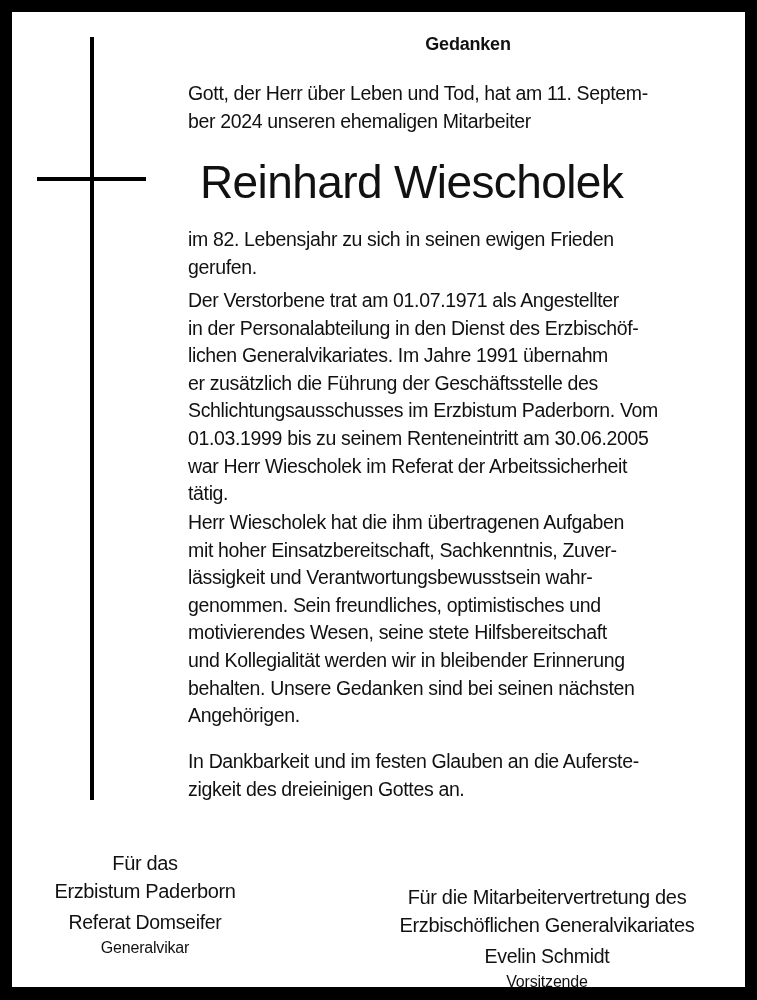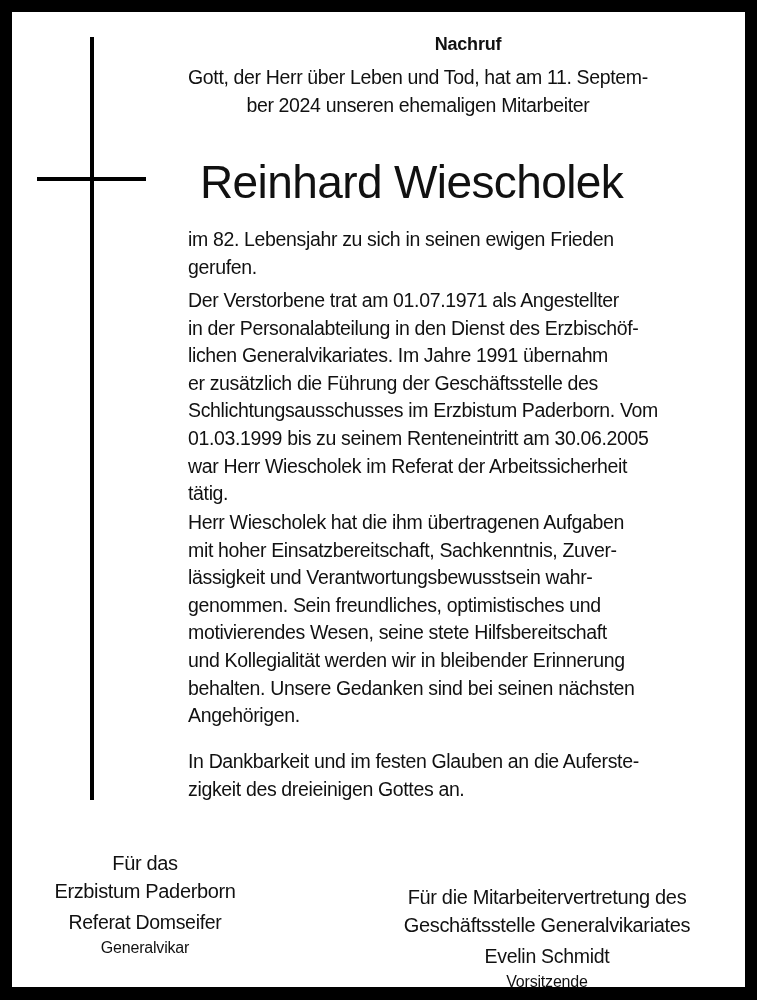--- a/index.html
+++ b/index.html
@@ -43,21 +43,21 @@
       letter-spacing: -0.2px;
     }
     .para {
       font-size: 19.5px;
       line-height: 27.6px;
       letter-spacing: -0.35px;
       margin: 0;
       white-space: nowrap;
     }
     .para span { display: block; }
-    .p-intro { position: absolute; top: 52px; left: 0; text-align: center; }
+    .p-intro { position: absolute; top: 68px; left: 0; }
     .name {
       position: absolute;
       top: 142px; left: 12px;
       width: 540px;
       font-size: 46px;
       line-height: 56px;
       letter-spacing: -0.6px;
       white-space: nowrap;
     }
     .p1 { position: absolute; top: 214px; left: 0; }
@@ -80,21 +80,21 @@
 <body>
 
 <div class="sheet">
 
   <div>
     <div class="cross-v"></div>
     <div class="cross-h"></div>
   </div>
 
   <div class="col">
-    <div class="title">Nachruf</div>
+    <div class="title">Gedanken</div>
 
     <p class="para p-intro">
       <span>Gott, der Herr über Leben und Tod, hat am 11. Septem-</span>
       <span>ber 2024 unseren ehemaligen Mitarbeiter</span>
     </p>
 
     <div class="name">Reinhard Wiescholek</div>
 
     <p class="para p1">
       <span>im 82. Lebensjahr zu sich in seinen ewigen Frieden</span>
@@ -134,19 +134,19 @@
       <div>Für das</div>
       <div>Erzbistum Paderborn</div>
     </div>
     <div class="person">Referat Domseifer</div>
     <div class="role">Generalvikar</div>
   </div>
 
   <div class="sig sig-right">
     <div class="org">
       <div>Für die Mitarbeitervertretung des</div>
-      <div>Geschäftsstelle Generalvikariates</div>
+      <div>Erzbischöflichen Generalvikariates</div>
     </div>
     <div class="person">Evelin Schmidt</div>
     <div class="role">Vorsitzende</div>
   </div>
 
 </div>
 
 </body></html>

